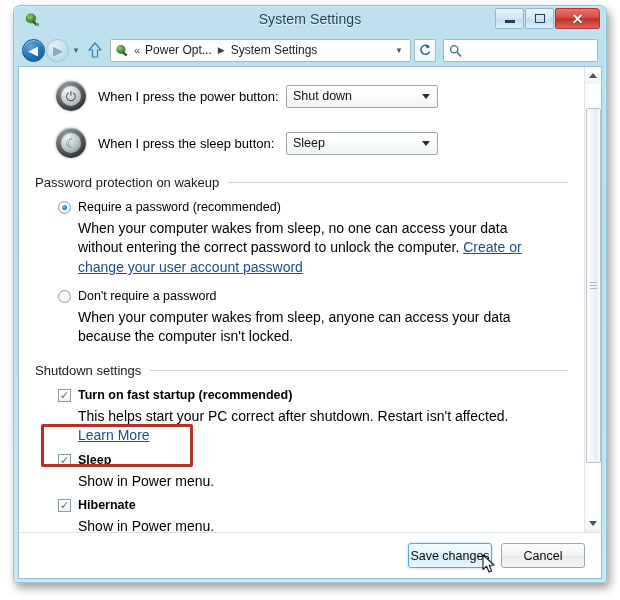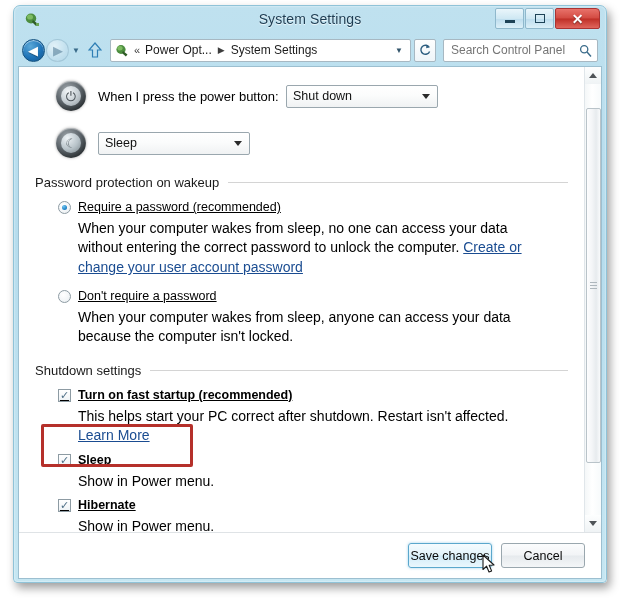--- a/index.html
+++ b/index.html
@@ -202,21 +202,21 @@
     border-top: 5px solid #2b2b2b;
   }
 
   
   .group { margin-top: 16px; }
   .group-head { display: flex; align-items: center; margin-bottom: 9px; }
   .group-title { font-size: 13px; color: #1a1a1a; white-space: nowrap; padding-right: 9px; }
   .group-rule { flex: 1; height: 1px; background: #d4d4d4; }
 
   .opt { display: flex; margin-bottom: 3px; }
-  .opt-indent { padding-left: 23px; text-decoration: underline; }
+  .opt-indent { padding-left: 23px; }
 
   .radio {
     width: 13px; height: 13px; border-radius: 50%;
     border: 1px solid #8d9ba3;
     background: radial-gradient(circle at 40% 35%, #ffffff 0%, #f2f5f7 60%, #e2e8ec 100%);
     margin: 2px 7px 0 0; flex: none;
     display: flex; align-items: center; justify-content: center;
   }
   .radio.checked::after {
     content: ""; width: 5px; height: 5px; border-radius: 50%;
@@ -362,21 +362,20 @@
     </div>
 
     <div id="refresh-btn">
       <svg width="14" height="14" viewBox="0 0 14 14">
         <path d="M11 4 A4.5 4.5 0 1 0 11.6 8.4" fill="none" stroke="#2e5f80" stroke-width="1.4"></path>
         <path d="M8.4 1.6 L12 4.2 L8.2 5.2 Z" fill="#2e5f80"></path>
       </svg>
     </div>
 
     <div id="searchbox">
-      <input id="search-input" type="text" placeholder="Search Control Panel" style="">
       <svg width="13" height="13" viewBox="0 0 13 13">
         <circle cx="5.2" cy="5.2" r="3.6" fill="none" stroke="#3a6b8a" stroke-width="1.3"></circle>
         <line x1="8" y1="8" x2="12" y2="12.5" stroke="#3a6b8a" stroke-width="1.4"></line>
       </svg>
     </div>
   </div>
 
   <div id="client">
     <div id="scrollhost">
 
@@ -390,20 +389,21 @@
           <div class="combo">
             <span>Shut down</span>
             <span class="caret"></span>
           </div>
         </div>
 
         <div class="power-row">
           <div class="power-icon sleep">
               <div class="inner">☾</div>
             </div>
+          <div class="power-label">When I press the sleep button:</div>
           <div class="combo">
             <span>Sleep</span>
             <span class="caret"></span>
           </div>
         </div>
 
         <div class="group">
           <div class="group-head">
             <span class="group-title">Password protection on wakeup</span>
             <span class="group-rule"></span>

